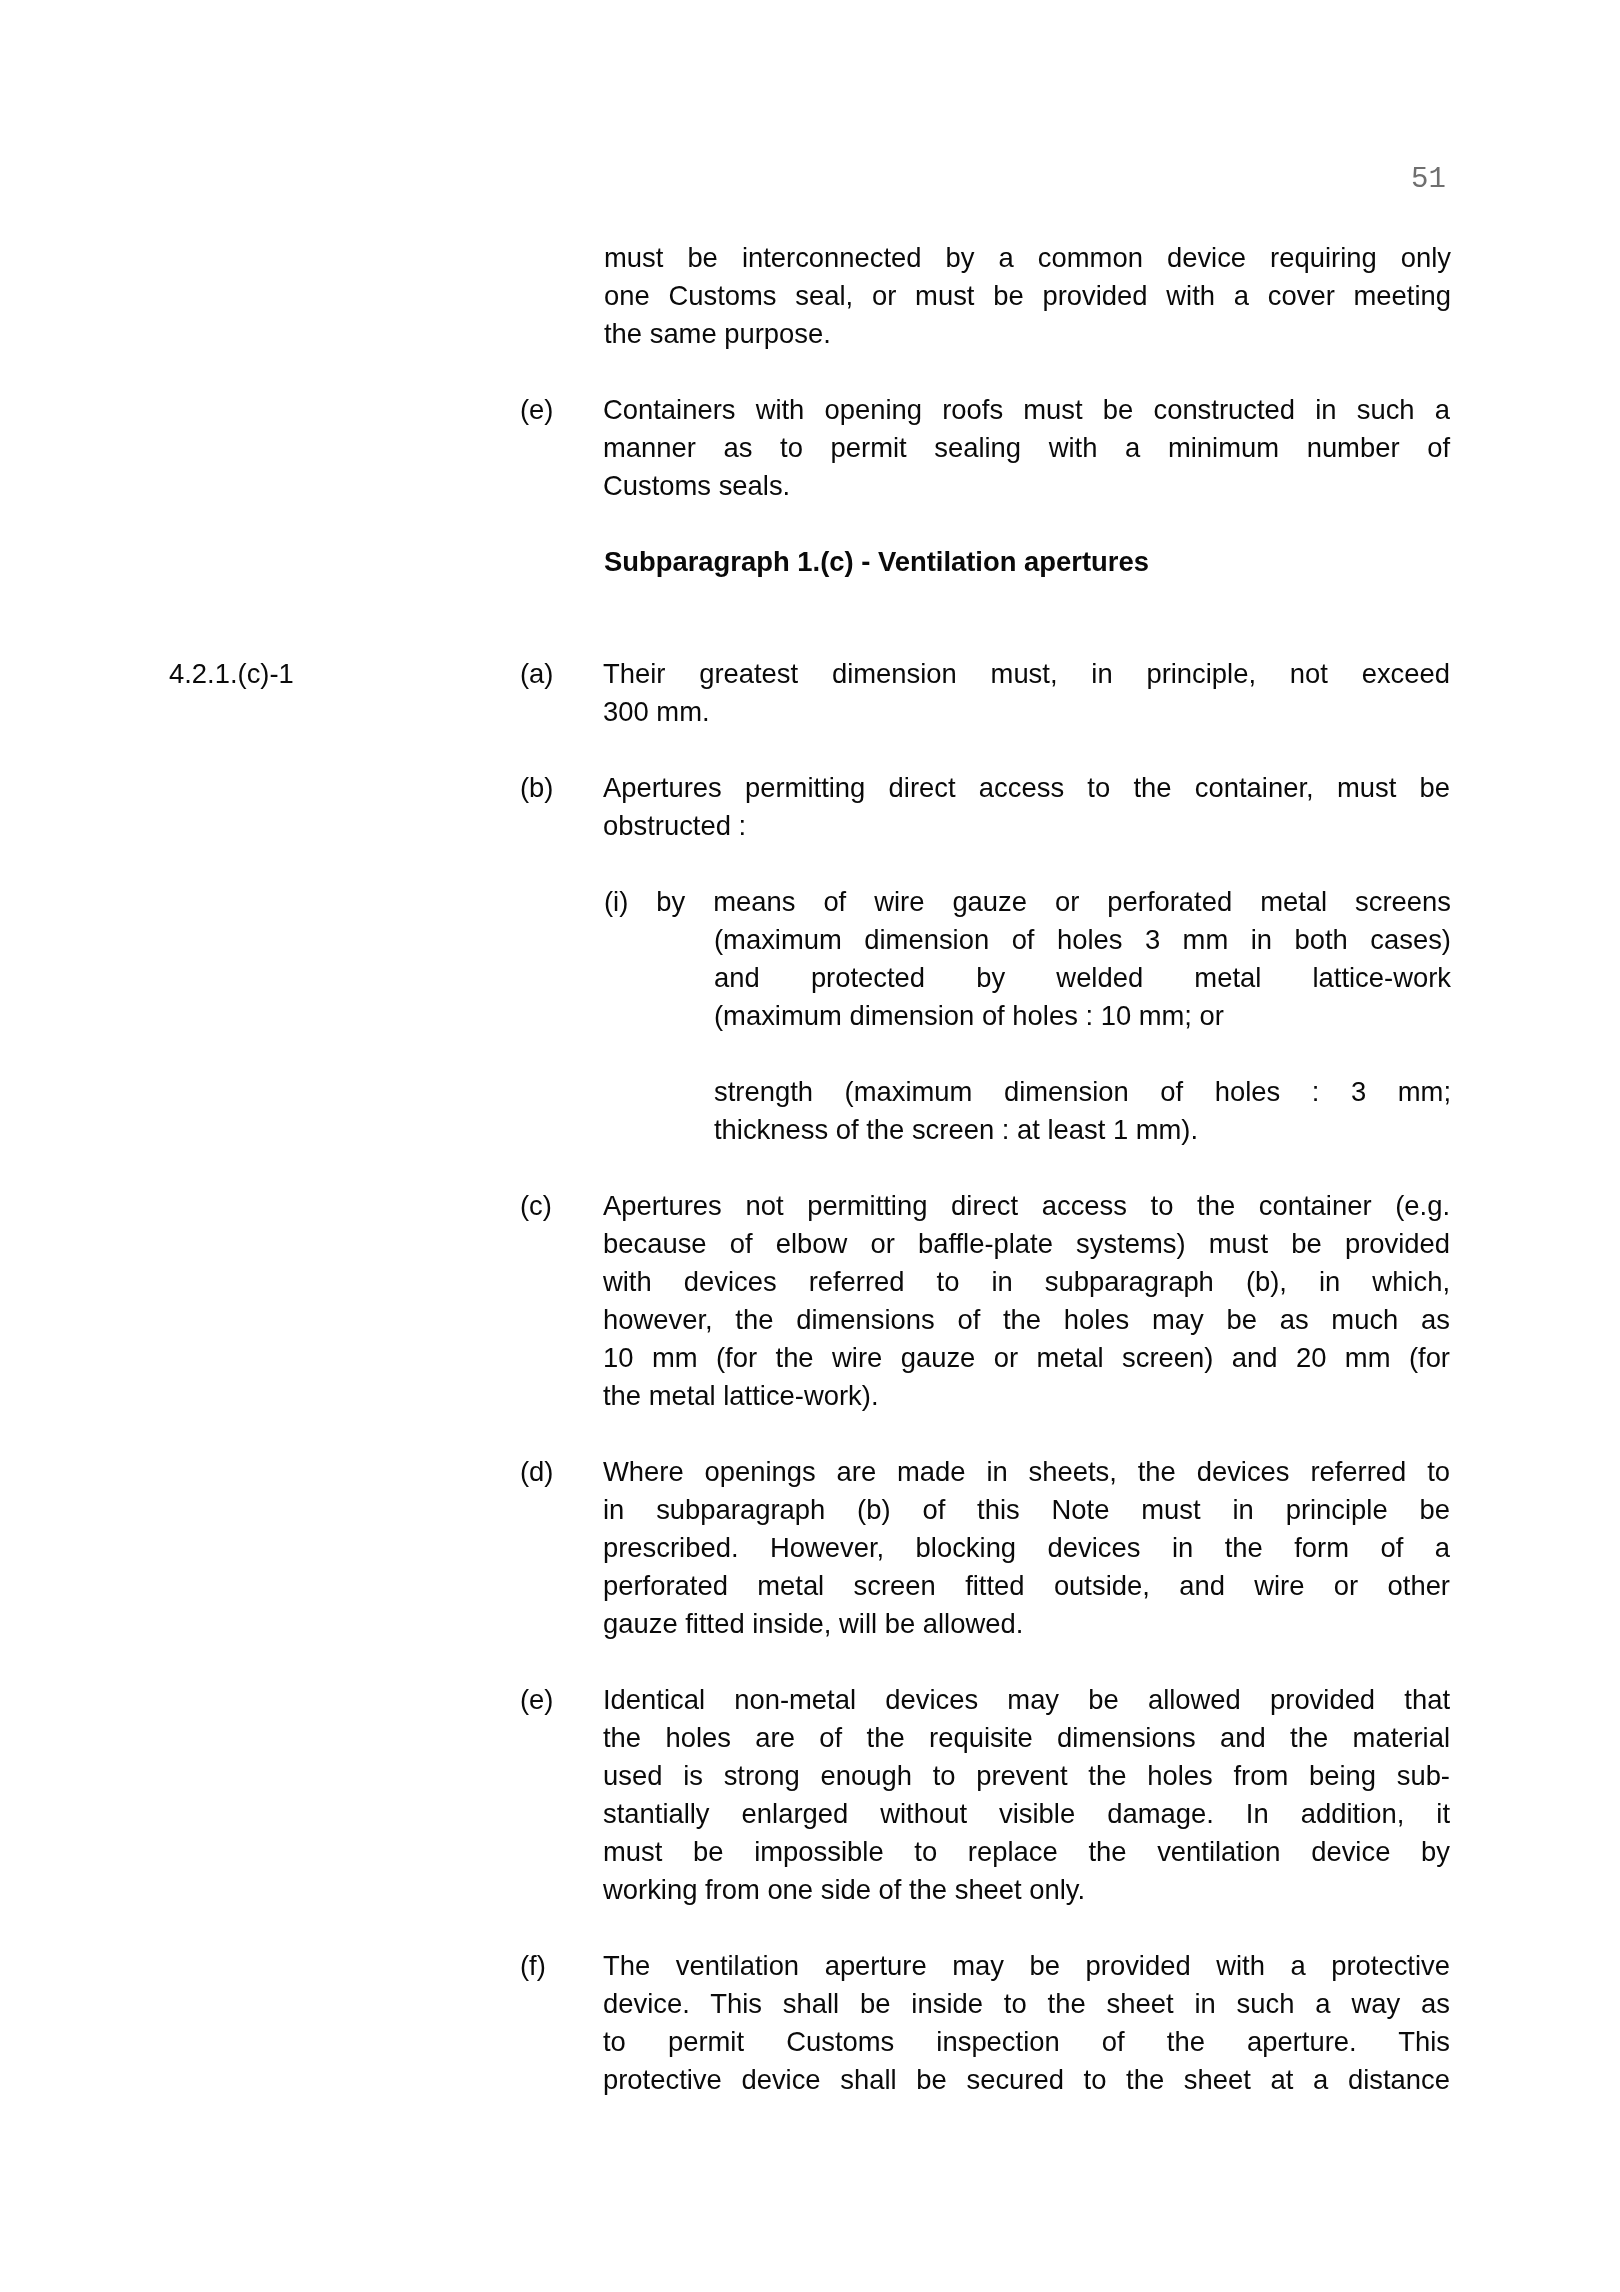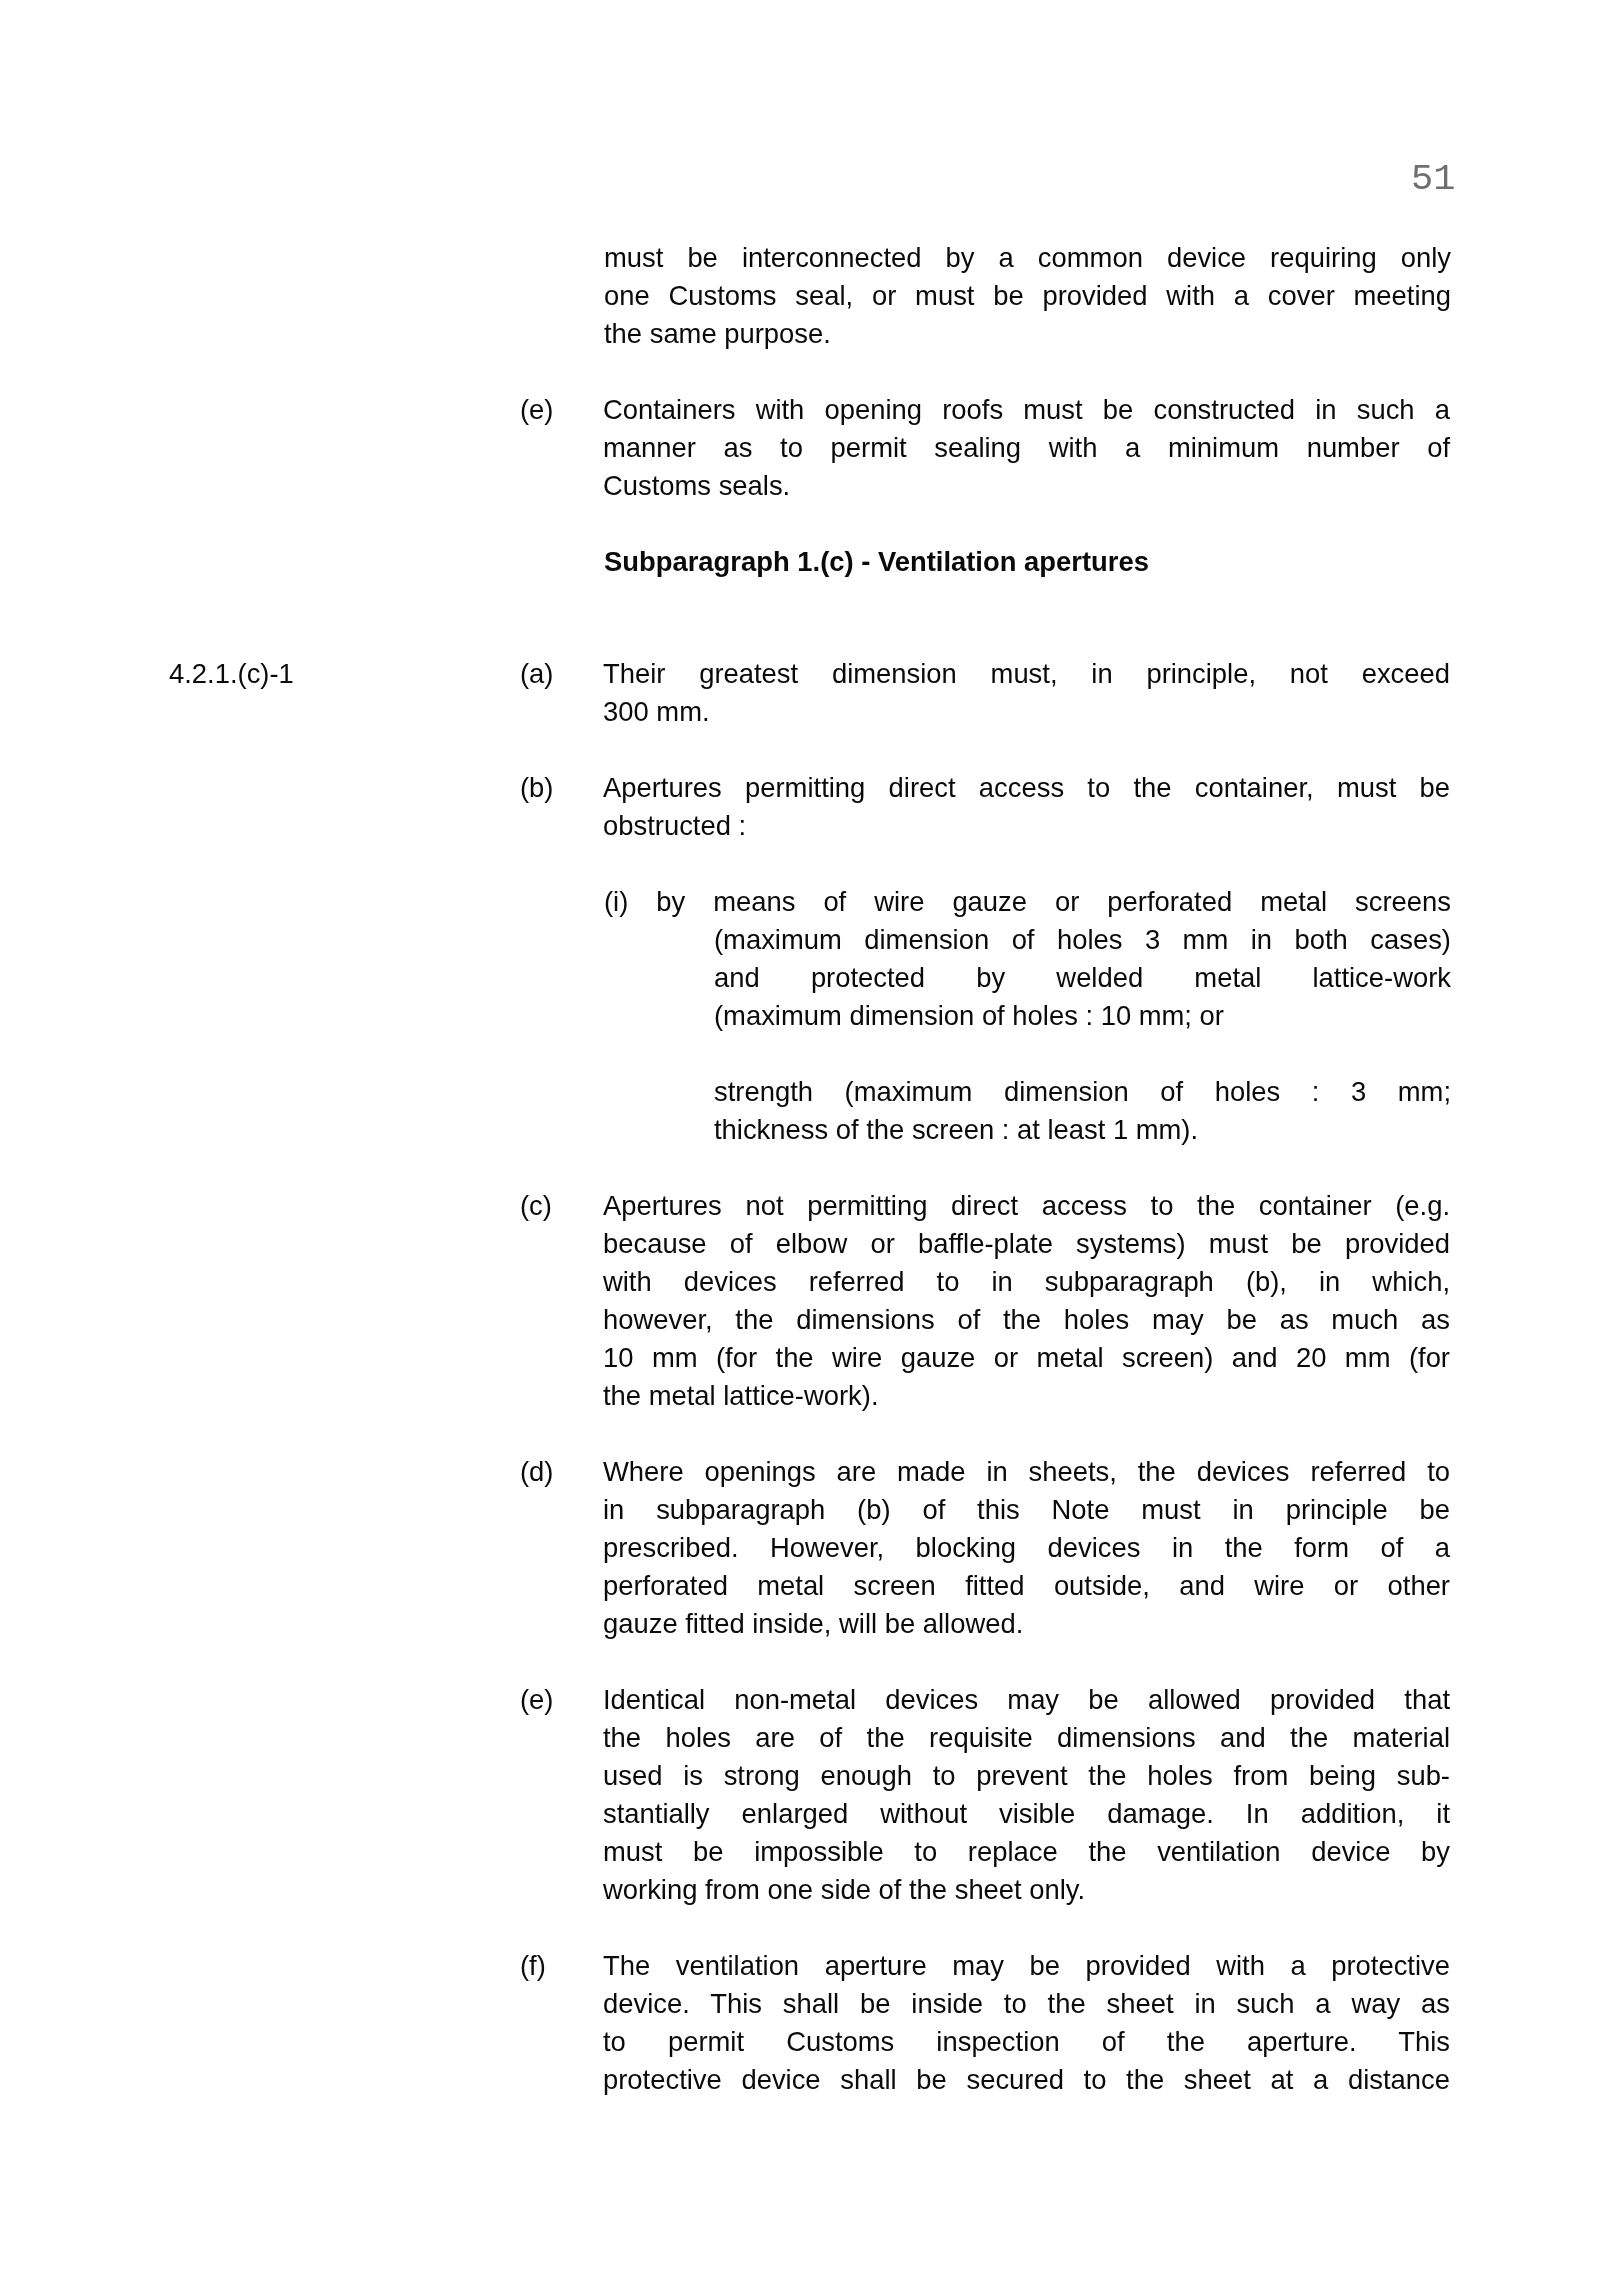--- a/index.html
+++ b/index.html
@@ -16,21 +16,21 @@
     font-family: "Liberation Sans", sans-serif;
     font-size: 27.4px;
     line-height: 38px;
     color: #0a0a0a;
   }
   .page-number {
     position: absolute;
     top: 165px;
     left: 1411px;
     font-family: "Liberation Mono", "DejaVu Sans Mono", monospace;
-    font-size: 37px;
+    font-size: 29px;
     line-height: 29px;
     color: #6f6f6f;
   }
   .content {
     position: absolute;
     top: 239px;
     left: 0;
     width: 1612px;
   }
   .block {

